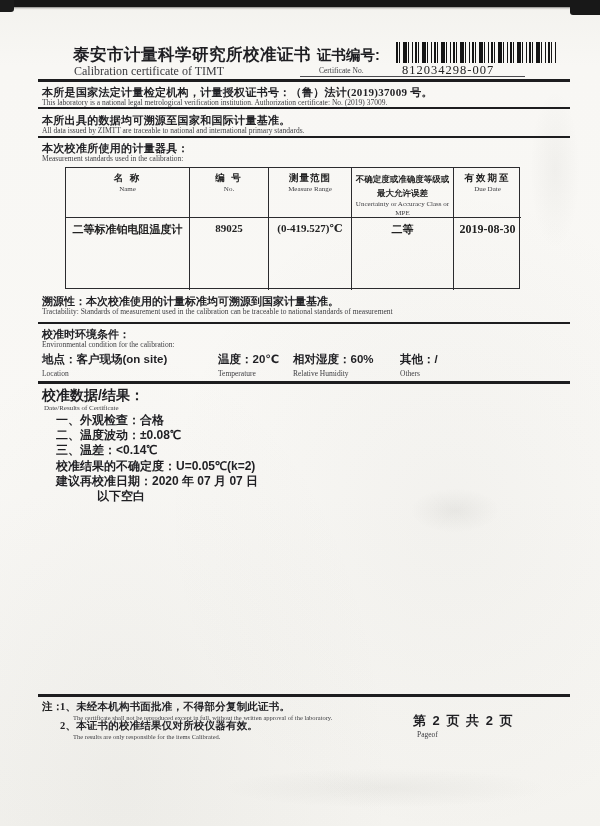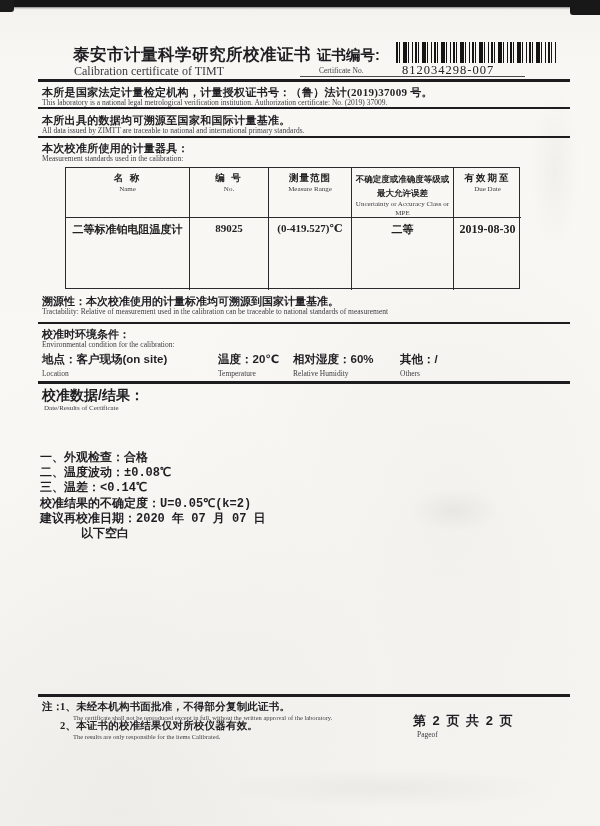--- a/index.html
+++ b/index.html
@@ -55,21 +55,21 @@
   .trace-en{left:42px;top:307px;font-size:7.5px;color:#3c3c40;}
   
   .env-title-cn{left:42px;top:327px;font-size:11px;font-weight:600;color:#222226;}
   .env-title-en{left:42px;top:339.5px;font-size:7.5px;color:#3c3c40;}
   .env-field{top:352px;font-family:"Liberation Sans","DejaVu Sans",sans-serif;font-size:11.5px;font-weight:bold;color:#1f1f23;}
   .env-en{top:369px;font-size:7.5px;color:#3c3c40;}
   .envx1{left:42px;} .envx2{left:178px;margin-left:40px;} .envx3{left:293px;} .envx4{left:400px;}
   
   .res-title{left:42px;top:387px;font-family:"Liberation Sans","DejaVu Sans",sans-serif;font-weight:bold;font-size:14px;color:#1e1e22;}
   .res-title-en{left:44px;top:404px;font-size:7px;color:#3c3c40;}
-  .res-lines{left:40px;top:413px;font-family:Liberation Mono, monospace;font-weight:bold;font-size:12px;line-height:15.2px;color:#1f1f23;margin-top:38px;}
+  .res-lines{left:56px;top:413px;font-family:Liberation Sans, sans-serif;font-weight:bold;font-size:12px;line-height:15.2px;color:#1f1f23;}
   .res-end{margin-left:41px;}
   
   .note-label{left:42px;top:700px;font-size:10.5px;font-weight:600;color:#222;}
   .note{position:absolute;left:60px;}
   .note-cn{font-size:10.5px;font-weight:600;color:#222226;letter-spacing:.2px;}
   .note-en{font-size:6.5px;color:#404044;margin-left:13px;line-height:7.5px;}
   .n1{top:700px;} .n2{top:718.5px;} .n3{top:737px;}
   .page-cn{left:413px;top:712px;font-family:"Liberation Sans","DejaVu Sans",sans-serif;font-weight:bold;font-size:13px;letter-spacing:1.5px;color:#1f1f23;}
   .page-en{left:417px;top:730px;font-size:7.5px;color:#3c3c40;}
   .page-en .of{}
@@ -126,21 +126,21 @@
       <div class="hen">Due Date</div>
     </div>
     <div class="cell dcell first">二等标准铂电阻温度计</div>
     <div class="cell dcell">89025</div>
     <div class="cell dcell">(0-419.527)℃</div>
     <div class="cell dcell">二等</div>
     <div class="cell dcell" style="font-size:12px;">2019-08-30</div>
   </div>
 
   <div class="abs trace-cn">溯源性：本次校准使用的计量标准均可溯源到国家计量基准。</div>
-  <div class="abs trace-en">Tractability:  Relative of measurement used in the calibration can be traceable to national standards of measurement</div>
+  <div class="abs trace-en">Tractability:  Standards of measurement used in the calibration can be traceable to national standards of measurement</div>
   <div class="abs rule" style="top:322px;"></div>
 
   <div class="abs env-title-cn">校准时环境条件：</div>
   <div class="abs env-title-en">Environmental condition for the calibration:</div>
 
   <div class="abs env-field envx1"><span>地点：</span><span>客户现场(on site)</span></div>
   <div class="abs env-field envx2"><span>温度：</span><span>20℃</span></div>
   <div class="abs env-field envx3"><span>相对湿度：</span><span>60%</span></div>
   <div class="abs env-field envx4"><span>其他：</span><span>/</span></div>
 

